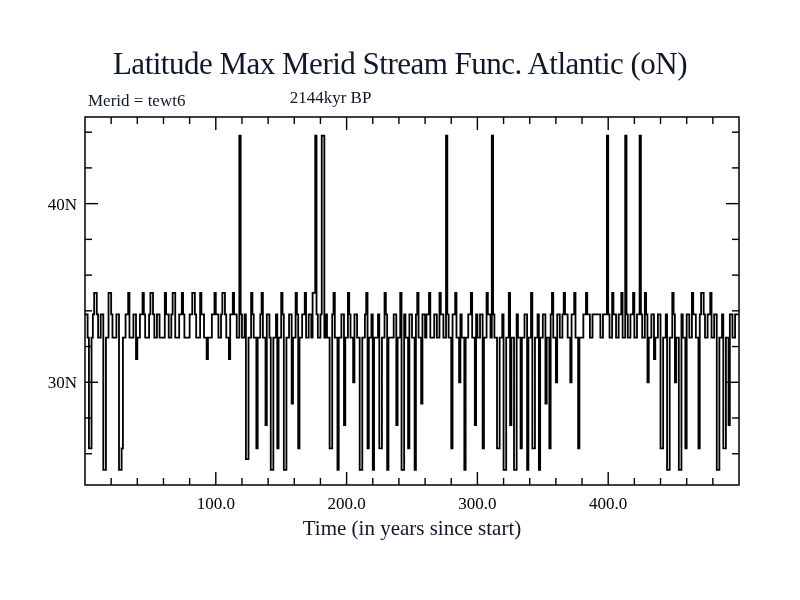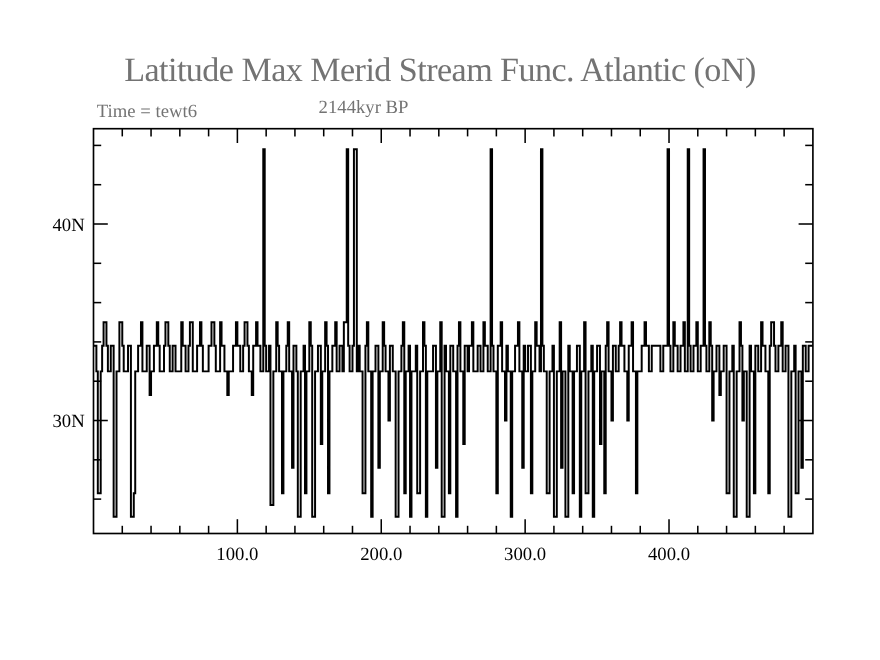--- a/index.html
+++ b/index.html
@@ -1,39 +1,39 @@
 <!DOCTYPE html>
 <html><head>
 <meta charset="utf-8">
 <style>
   html,body{margin:0;padding:0;background:#ffffff;}
   .page{
     position:relative;width:800px;height:600px;background:#ffffff;overflow:hidden;
-    font-family:"Liberation Serif","DejaVu Serif",serif;color:#737373;
+    font-family:"Liberation Serif","DejaVu Serif",serif;color:#0f172a;
   }
   .chart-title{
     position:absolute;top:46px;left:0;width:800px;text-align:center;
     font-size:31px;letter-spacing:-0.5px;white-space:nowrap;
   }
   .sub-row{position:absolute;top:91px;left:0;width:800px;height:22px;font-size:17px;}
   .sub-left{position:absolute;left:88px;top:0;}
   .sub-center{position:absolute;left:0;width:661px;text-align:center;top:-3px;}
   .sub-right{position:absolute;right:60px;top:-3px;}
   .x-axis-title{
     position:absolute;top:516px;left:85px;width:654px;text-align:center;font-size:21px;
   }
   svg text{font-family:"Liberation Serif","DejaVu Serif",serif;fill:#000;}
 </style>
 </head>
 <body>
 
 <div class="page">
   <div class="chart-title">Latitude Max Merid Stream Func. Atlantic (oN)</div>
   <div class="sub-row">
-    <span class="sub-left">Time = tewt6</span>
+    <span class="sub-left">Merid = tewt6</span>
     <span class="sub-center">2144kyr BP</span>
   </div>
   <svg id="plot-svg" width="800" height="600" viewBox="0 0 800 600" style="position:absolute;left:0;top:0;">
       <rect x="85" y="117" width="654" height="368" fill="none" stroke="#000000" stroke-width="1.5"></rect>
       <g stroke="#000000" stroke-width="1.4">
         <line x1="111.16" y1="485" x2="111.16" y2="478"></line>
         <line x1="111.16" y1="117" x2="111.16" y2="124"></line>
         <line x1="137.32" y1="485" x2="137.32" y2="478"></line>
         <line x1="137.32" y1="117" x2="137.32" y2="124"></line>
         <line x1="163.48000000000002" y1="485" x2="163.48000000000002" y2="478"></line>
@@ -104,13 +104,14 @@
         <line x1="739" y1="203.64077669902912" x2="726" y2="203.64077669902912"></line>
         <line x1="85" y1="167.9126213592233" x2="92" y2="167.9126213592233"></line>
         <line x1="739" y1="167.9126213592233" x2="732" y2="167.9126213592233"></line>
         <line x1="85" y1="132.18446601941753" x2="92" y2="132.18446601941753"></line>
         <line x1="739" y1="132.18446601941753" x2="732" y2="132.18446601941753"></line>
       </g>
       <text x="77" y="388.28155339805824" text-anchor="end" font-size="17">30N</text>
       <text x="77" y="209.64077669902912" text-anchor="end" font-size="17">40N</text>
       <polyline points="85.00,314.40 87.62,314.40 87.62,337.62 88.92,337.62 88.92,448.38 91.54,448.38 91.54,337.62 92.85,337.62 92.85,314.40 94.16,314.40 94.16,292.96 96.77,292.96 96.77,314.40 98.08,314.40 98.08,337.62 100.70,337.62 100.70,314.40 103.31,314.40 103.31,469.82 105.93,469.82 105.93,337.62 108.54,337.62 108.54,292.96 111.16,292.96 111.16,314.40 112.47,314.40 112.47,337.62 116.39,337.62 116.39,314.40 119.01,314.40 119.01,469.82 121.62,469.82 121.62,448.38 122.93,448.38 122.93,337.62 125.55,337.62 125.55,314.40 128.16,314.40 128.16,292.96 129.47,292.96 129.47,337.62 133.40,337.62 133.40,314.40 136.01,314.40 136.01,359.06 137.32,359.06 137.32,337.62 139.94,337.62 139.94,314.40 142.55,314.40 142.55,292.96 143.86,292.96 143.86,314.40 145.17,314.40 145.17,337.62 149.09,337.62 149.09,314.40 150.40,314.40 150.40,292.96 153.02,292.96 153.02,314.40 154.32,314.40 154.32,337.62 156.94,337.62 156.94,314.40 159.56,314.40 159.56,337.62 164.79,337.62 164.79,292.96 166.10,292.96 166.10,314.40 168.71,314.40 168.71,337.62 171.33,337.62 171.33,314.40 172.64,314.40 172.64,292.96 175.25,292.96 175.25,337.62 179.18,337.62 179.18,314.40 181.79,314.40 181.79,292.96 183.10,292.96 183.10,314.40 184.41,314.40 184.41,337.62 189.64,337.62 189.64,314.40 192.26,314.40 192.26,292.96 194.87,292.96 194.87,314.40 196.18,314.40 196.18,337.62 200.10,337.62 200.10,292.96 201.41,292.96 201.41,314.40 204.03,314.40 204.03,337.62 206.64,337.62 206.64,359.06 207.95,359.06 207.95,337.62 211.88,337.62 211.88,314.40 214.49,314.40 214.49,292.96 215.80,292.96 215.80,314.40 218.42,314.40 218.42,337.62 221.03,337.62 221.03,314.40 222.34,314.40 222.34,292.96 224.96,292.96 224.96,314.40 226.26,314.40 226.26,337.62 228.88,337.62 228.88,359.06 230.19,359.06 230.19,314.40 232.80,314.40 232.80,292.96 234.11,292.96 234.11,314.40 236.73,314.40 236.73,337.62 239.34,337.62 239.34,135.76 240.65,135.76 240.65,314.40 241.96,314.40 241.96,337.62 244.58,337.62 244.58,314.40 245.88,314.40 245.88,459.10 248.50,459.10 248.50,337.62 251.12,337.62 251.12,292.96 252.42,292.96 252.42,314.40 253.73,314.40 253.73,337.62 256.35,337.62 256.35,448.38 257.66,448.38 257.66,337.62 260.27,337.62 260.27,314.40 261.58,314.40 261.58,292.96 262.89,292.96 262.89,337.62 265.50,337.62 265.50,425.16 266.81,425.16 266.81,314.40 269.43,314.40 269.43,337.62 270.74,337.62 270.74,469.82 273.35,469.82 273.35,337.62 275.97,337.62 275.97,314.40 277.28,314.40 277.28,448.38 278.58,448.38 278.58,337.62 281.20,337.62 281.20,292.96 282.51,292.96 282.51,314.40 283.82,314.40 283.82,469.82 286.43,469.82 286.43,337.62 289.05,337.62 289.05,314.40 291.66,314.40 291.66,403.72 292.97,403.72 292.97,337.62 295.59,337.62 295.59,292.96 296.90,292.96 296.90,314.40 298.20,314.40 298.20,448.38 299.51,448.38 299.51,337.62 302.13,337.62 302.13,314.40 304.74,314.40 304.74,292.96 306.05,292.96 306.05,337.62 308.67,337.62 308.67,314.40 311.28,314.40 311.28,337.62 312.59,337.62 312.59,292.96 315.21,292.96 315.21,135.76 316.52,135.76 316.52,314.40 317.82,314.40 317.82,337.62 320.44,337.62 320.44,314.40 321.75,314.40 321.75,135.76 324.36,135.76 324.36,337.62 325.67,337.62 325.67,314.40 326.98,314.40 326.98,337.62 329.60,337.62 329.60,448.38 332.21,448.38 332.21,314.40 333.52,314.40 333.52,292.96 334.83,292.96 334.83,337.62 337.44,337.62 337.44,469.82 338.75,469.82 338.75,337.62 341.37,337.62 341.37,314.40 343.98,314.40 343.98,425.16 345.29,425.16 345.29,337.62 347.91,337.62 347.91,292.96 349.22,292.96 349.22,314.40 350.52,314.40 350.52,337.62 353.14,337.62 353.14,382.28 354.45,382.28 354.45,314.40 357.06,314.40 357.06,337.62 359.68,337.62 359.68,469.82 362.30,469.82 362.30,337.62 364.91,337.62 364.91,314.40 366.22,314.40 366.22,292.96 367.53,292.96 367.53,448.38 368.84,448.38 368.84,337.62 371.45,337.62 371.45,314.40 372.76,314.40 372.76,469.82 374.07,469.82 374.07,337.62 377.99,337.62 377.99,314.40 379.30,314.40 379.30,448.38 381.92,448.38 381.92,337.62 384.53,337.62 384.53,292.96 385.84,292.96 385.84,314.40 387.15,314.40 387.15,469.82 388.46,469.82 388.46,337.62 393.69,337.62 393.69,314.40 396.30,314.40 396.30,425.16 397.61,425.16 397.61,337.62 400.23,337.62 400.23,292.96 401.54,292.96 401.54,469.82 404.15,469.82 404.15,314.40 405.46,314.40 405.46,337.62 408.08,337.62 408.08,448.38 409.38,448.38 409.38,314.40 412.00,314.40 412.00,337.62 414.62,337.62 414.62,469.82 415.92,469.82 415.92,314.40 417.23,314.40 417.23,292.96 418.54,292.96 418.54,337.62 421.16,337.62 421.16,403.72 422.46,403.72 422.46,314.40 425.08,314.40 425.08,337.62 426.39,337.62 426.39,314.40 429.00,314.40 429.00,292.96 430.31,292.96 430.31,337.62 434.24,337.62 434.24,314.40 436.85,314.40 436.85,337.62 439.47,337.62 439.47,292.96 440.78,292.96 440.78,314.40 443.39,314.40 443.39,337.62 446.01,337.62 446.01,135.76 447.32,135.76 447.32,314.40 448.62,314.40 448.62,337.62 451.24,337.62 451.24,448.38 452.55,448.38 452.55,314.40 455.16,314.40 455.16,292.96 456.47,292.96 456.47,337.62 459.09,337.62 459.09,382.28 460.40,382.28 460.40,314.40 461.70,314.40 461.70,337.62 464.32,337.62 464.32,469.82 465.63,469.82 465.63,337.62 468.24,337.62 468.24,314.40 470.86,314.40 470.86,292.96 472.17,292.96 472.17,337.62 474.78,337.62 474.78,425.16 476.09,425.16 476.09,314.40 477.40,314.40 477.40,337.62 480.02,337.62 480.02,314.40 482.63,314.40 482.63,448.38 483.94,448.38 483.94,337.62 486.56,337.62 486.56,292.96 487.86,292.96 487.86,314.40 490.48,314.40 490.48,337.62 491.79,337.62 491.79,135.76 493.10,135.76 493.10,314.40 494.40,314.40 494.40,337.62 497.02,337.62 497.02,448.38 499.64,448.38 499.64,337.62 502.25,337.62 502.25,314.40 503.56,314.40 503.56,469.82 506.18,469.82 506.18,337.62 508.79,337.62 508.79,292.96 510.10,292.96 510.10,425.16 511.41,425.16 511.41,337.62 514.02,337.62 514.02,469.82 516.64,469.82 516.64,314.40 517.95,314.40 517.95,337.62 520.56,337.62 520.56,448.38 521.87,448.38 521.87,337.62 524.49,337.62 524.49,314.40 527.10,314.40 527.10,469.82 528.41,469.82 528.41,337.62 531.03,337.62 531.03,292.96 532.34,292.96 532.34,448.38 534.95,448.38 534.95,337.62 537.57,337.62 537.57,314.40 538.88,314.40 538.88,469.82 540.18,469.82 540.18,337.62 542.80,337.62 542.80,314.40 545.42,314.40 545.42,403.72 546.72,403.72 546.72,337.62 549.34,337.62 549.34,448.38 550.65,448.38 550.65,314.40 551.96,314.40 551.96,292.96 553.26,292.96 553.26,337.62 555.88,337.62 555.88,382.28 557.19,382.28 557.19,314.40 559.80,314.40 559.80,337.62 562.42,337.62 562.42,314.40 563.73,314.40 563.73,292.96 565.04,292.96 565.04,314.40 567.65,314.40 567.65,337.62 570.27,337.62 570.27,382.28 571.58,382.28 571.58,314.40 574.19,314.40 574.19,292.96 575.50,292.96 575.50,337.62 578.12,337.62 578.12,448.38 579.42,448.38 579.42,337.62 583.35,337.62 583.35,314.40 585.96,314.40 585.96,292.96 587.27,292.96 587.27,314.40 589.89,314.40 589.89,337.62 592.50,337.62 592.50,314.40 600.35,314.40 600.35,337.62 602.97,337.62 602.97,314.40 606.89,314.40 606.89,135.76 608.20,135.76 608.20,314.40 609.51,314.40 609.51,337.62 612.12,337.62 612.12,292.96 613.43,292.96 613.43,314.40 616.05,314.40 616.05,337.62 618.66,337.62 618.66,314.40 621.28,314.40 621.28,292.96 622.59,292.96 622.59,337.62 625.20,337.62 625.20,135.76 626.51,135.76 626.51,314.40 627.82,314.40 627.82,337.62 630.44,337.62 630.44,314.40 633.05,314.40 633.05,292.96 634.36,292.96 634.36,337.62 636.98,337.62 636.98,314.40 639.59,314.40 639.59,135.76 640.90,135.76 640.90,314.40 642.21,314.40 642.21,337.62 644.82,337.62 644.82,292.96 646.13,292.96 646.13,314.40 647.44,314.40 647.44,382.28 648.75,382.28 648.75,337.62 651.36,337.62 651.36,314.40 653.98,314.40 653.98,359.06 655.29,359.06 655.29,337.62 657.90,337.62 657.90,314.40 660.52,314.40 660.52,448.38 663.14,448.38 663.14,337.62 665.75,337.62 665.75,314.40 667.06,314.40 667.06,469.82 669.68,469.82 669.68,337.62 672.29,337.62 672.29,292.96 673.60,292.96 673.60,314.40 674.91,314.40 674.91,382.28 676.22,382.28 676.22,337.62 678.83,337.62 678.83,469.82 681.45,469.82 681.45,314.40 682.76,314.40 682.76,337.62 685.37,337.62 685.37,448.38 686.68,448.38 686.68,314.40 689.30,314.40 689.30,337.62 691.91,337.62 691.91,292.96 693.22,292.96 693.22,314.40 695.84,314.40 695.84,337.62 698.45,337.62 698.45,448.38 699.76,448.38 699.76,314.40 701.07,314.40 701.07,292.96 703.68,292.96 703.68,314.40 704.99,314.40 704.99,337.62 707.61,337.62 707.61,314.40 710.22,314.40 710.22,292.96 711.53,292.96 711.53,337.62 714.15,337.62 714.15,314.40 716.76,314.40 716.76,469.82 719.38,469.82 719.38,337.62 722.00,337.62 722.00,314.40 723.30,314.40 723.30,448.38 725.92,448.38 725.92,337.62 728.54,337.62 728.54,425.16 729.84,425.16 729.84,314.40 732.46,314.40 732.46,337.62 735.08,337.62 735.08,314.40 739.00,314.40" fill="none" stroke="#000000" stroke-width="1.8" stroke-linejoin="miter"></polyline>
     </svg>
+  <div class="x-axis-title">Time (in years since start)</div>
 </div>
 
 </body></html>

